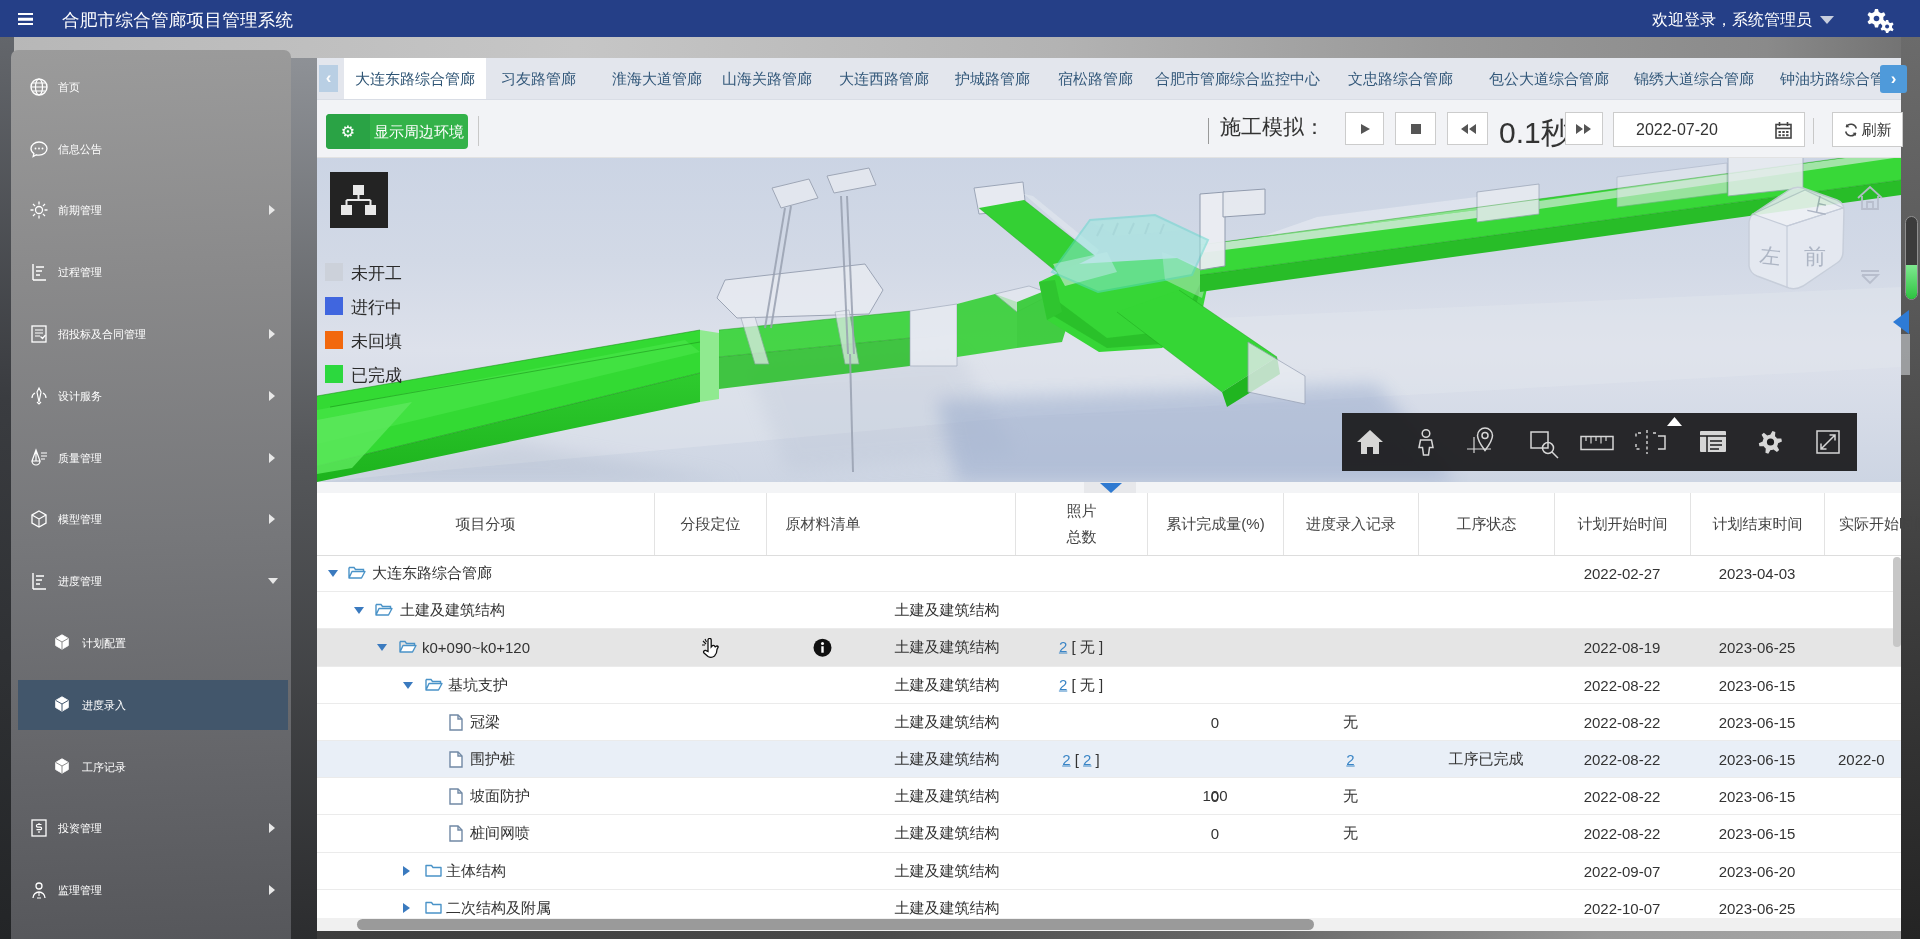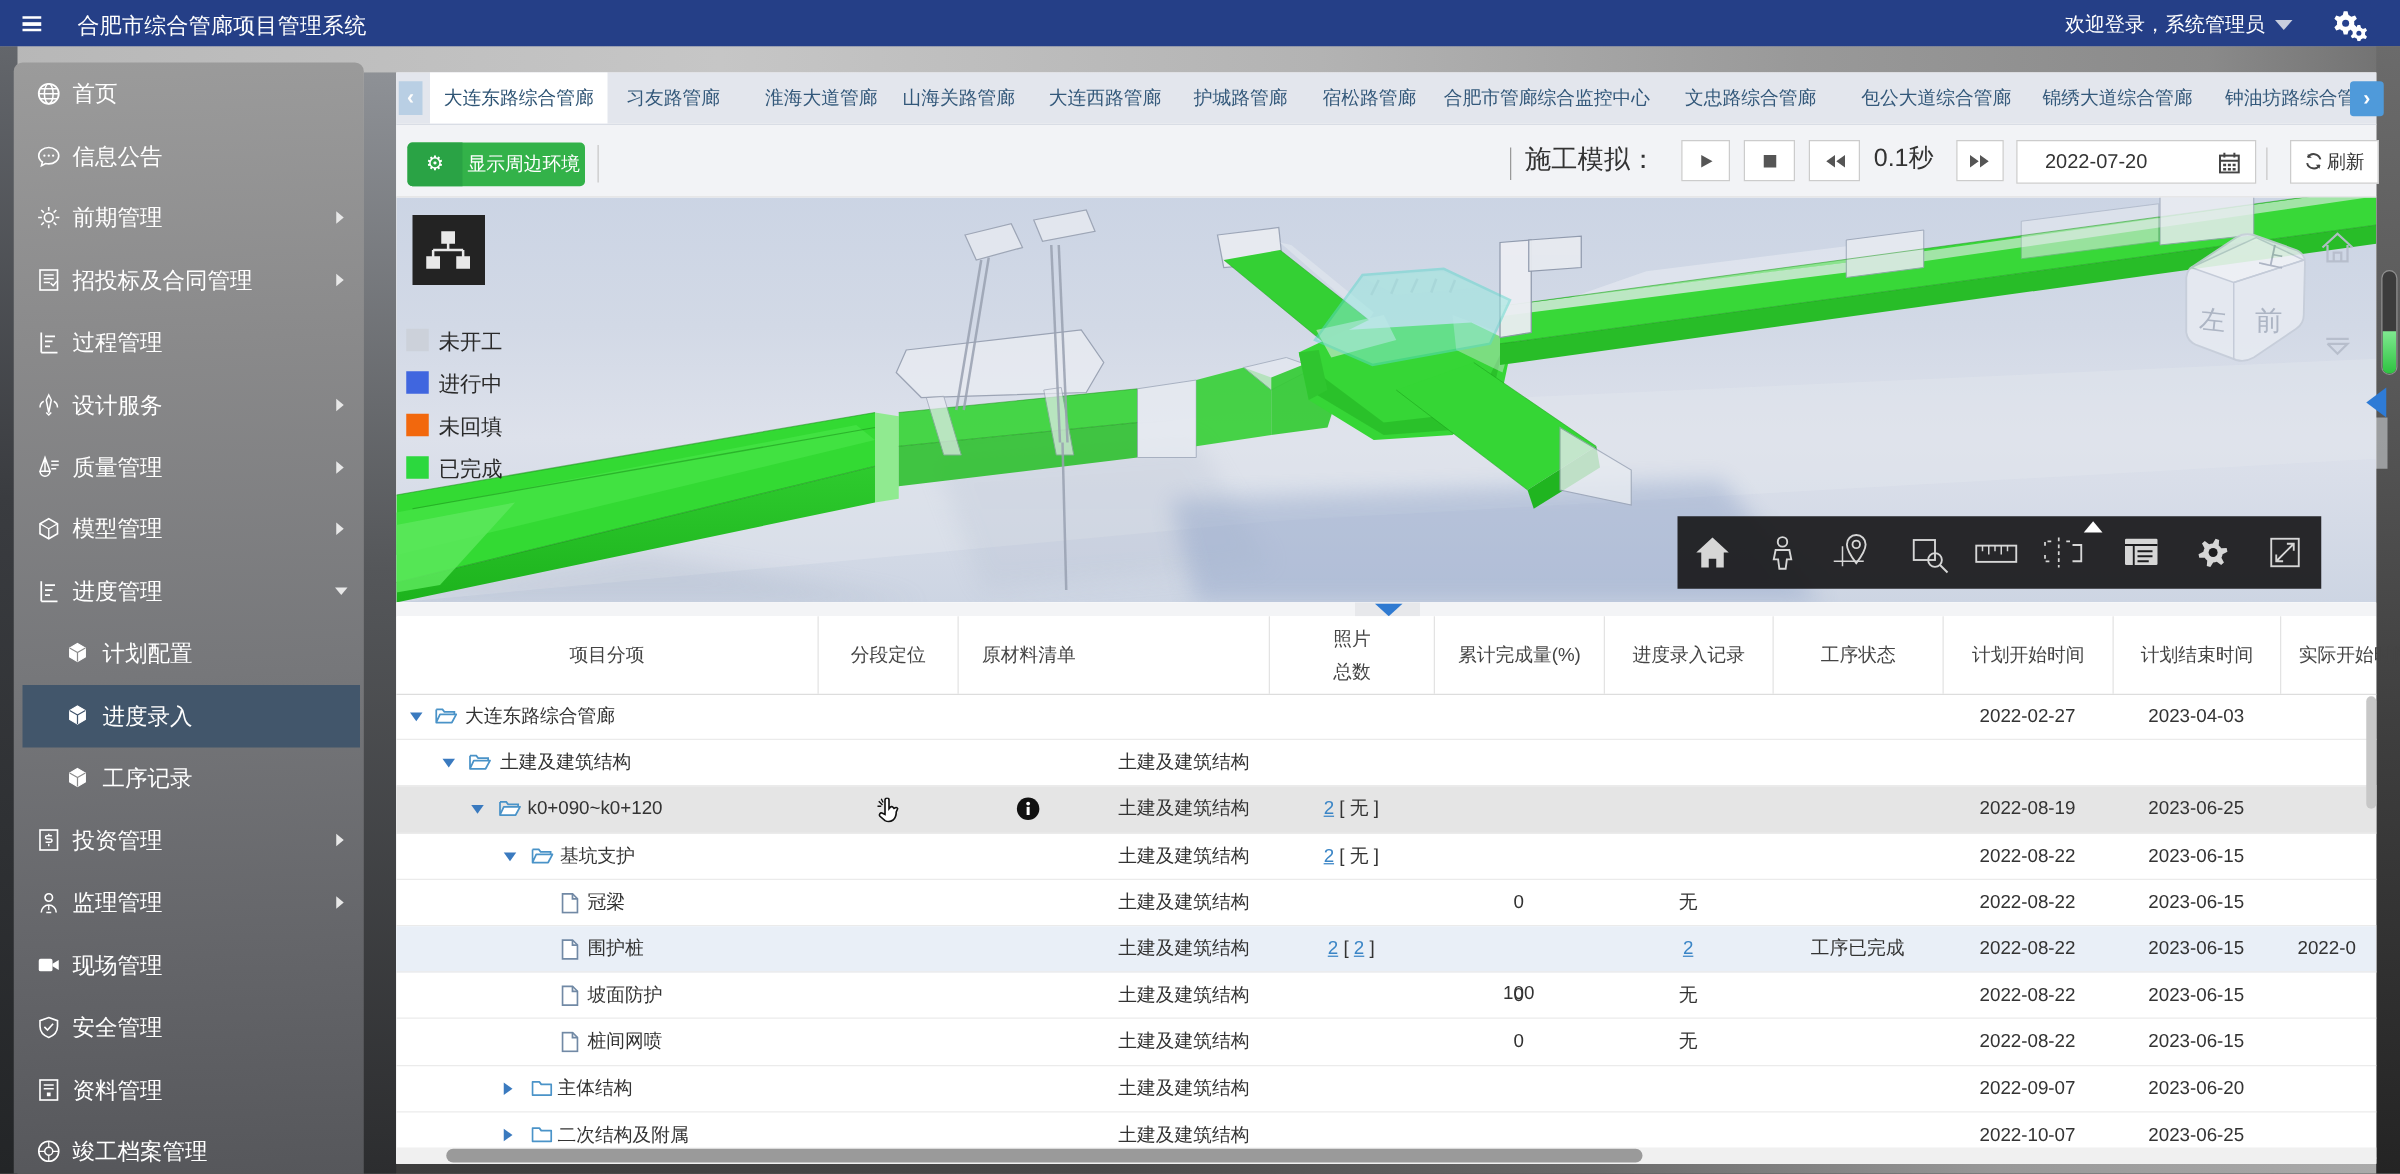--- a/index.html
+++ b/index.html
@@ -15,21 +15,21 @@
 
 #navbar{left:0;top:0;width:1920px;height:37px;background:#253f87;}
 #hamburger{left:18px;top:13px;width:15px;height:12px;border-top:2.5px solid #fff;border-bottom:2.5px solid #fff;}
 #hamburger:after{content:"";position:absolute;left:0;top:50%;transform:translateY(-50%);width:15px;height:2.5px;background:#fff;}
 #title{left:62px;top:8px;color:#fff;font-size:17.5px;letter-spacing:0.3px;}
 #welcome{left:1652px;top:10px;color:#fff;font-size:16px;}
 #caret{left:1820px;top:16px;width:0;height:0;border-left:7px solid transparent;border-right:7px solid transparent;border-top:8px solid #c8cede;}
 #gears{left:1866px;top:8px;color:#fff;font-size:19px;}
 
 #sidebar{left:11px;top:50px;width:280px;height:889px;border-radius:7px 7px 0 0;background:linear-gradient(178deg,#9b9b9b 0%,#8a8a8b 25%,#76777a 55%,#646569 80%,#56575b 100%);}
-.mi{position:relative;height:49.8px;color:#fff;font-size:18px;}
+.mi{position:relative;height:49.8px;color:#fff;font-size:11px;margin-top:12px;}
 .mi .ic{position:absolute;left:18px;top:50%;transform:translateY(-50%);width:20px;height:20px;font-size:18px;line-height:20px;text-align:center;color:#fff;}
 .mi .tx{position:absolute;left:47px;top:50%;transform:translateY(-50%);white-space:nowrap;}
 .mi .ar{position:absolute;right:16px;top:50%;transform:translateY(-50%);width:0;height:0;border-top:5px solid transparent;border-bottom:5px solid transparent;border-left:6px solid #e8e8e8;}
 .mi .ard{position:absolute;right:13px;top:50%;transform:translateY(-50%);width:0;height:0;border-left:5px solid transparent;border-right:5px solid transparent;border-top:6px solid #e8e8e8;}
 .mi.sub .ic{left:41px;}
 .mi.sub .tx{left:71px;}
 .mi.sel{background:none;}.mi.sel:before{content:"";position:absolute;left:7px;right:3px;top:0;bottom:0;background:#42566b;}.mi.sel .ic,.mi.sel .tx{z-index:1;}
 
 #panel{left:317px;top:58px;width:1584px;height:873px;background:#fff;z-index:2;}
 
@@ -39,21 +39,21 @@
 #tableft{position:absolute;left:2px;top:7px;width:19px;height:27px;background:#b9cfe4;color:#fdfdfd;font-size:17px;text-align:center;line-height:26px;font-weight:bold;}
 #tabright{position:absolute;left:1563px;top:7px;width:27px;height:28px;background:#4f9ada;color:#fff;font-size:17px;text-align:center;line-height:27px;font-weight:bold;border-radius:3px;z-index:5;}
 
 #toolbar{position:absolute;left:0;top:41px;width:1584px;height:59px;background:#f2f3f6;border-top:1px solid #d9dde5;border-bottom:1px solid #e2e2e2;}
 #greenbtn{position:absolute;left:9px;top:14px;width:142px;height:35px;background:#33b249;border-radius:4px;color:#fff;}
 #greenbtn .seg{position:absolute;left:0;top:0;width:44px;height:35px;background:#2aa345;border-radius:4px 0 0 4px;text-align:center;line-height:35px;font-size:16px;}
 #greenbtn .lbl{position:absolute;left:44px;top:0;width:98px;height:35px;text-align:center;line-height:35px;font-size:15px;}
 .vsep{position:absolute;background:#c8c8c8;width:1px;}
 #simlabel{position:absolute;left:903px;top:13px;font-size:21px;color:#333;}
 .tbtn{position:absolute;top:12px;height:33px;background:#fff;border:1px solid #ccc;color:#555;text-align:center;}
-#speed{position:absolute;left:1182px;top:13px;font-size:20px;color:#333;}
+#speed{position:absolute;left:1182px;top:13px;font-size:30px;color:#333;}
 #datebox{position:absolute;left:1296px;top:12px;width:192px;height:35px;background:#fff;border:1px solid #ccc;font-size:16px;color:#333;line-height:33px;}
 #refbtn{position:absolute;left:1515px;top:12px;width:71px;height:35px;background:#fff;border:1px solid #ccc;font-size:15px;color:#333;text-align:center;line-height:33px;}
 
 #viewer{position:absolute;left:0;top:100px;width:1584px;height:324px;overflow:hidden;}
 
 #cstrip{position:absolute;left:0;top:424px;width:1584px;height:11px;background:#f3f4f6;}
 
 #tbl{position:absolute;left:0;top:435px;width:1584px;height:438px;background:#fff;font-size:15px;color:#333;padding-left:12px;}
 .hcell{position:absolute;top:0;height:62px;border-left:1px solid #e3e3e3;color:#444;}
 .hcell span{position:absolute;left:0;right:0;text-align:center;}
@@ -105,31 +105,31 @@
     </div>
   <div class="mi">
       <span class="ic"><svg width="20" height="20" viewBox="0 0 20 20">
           <path d="M10 6.5A3.5 3.5 0 1 0 10 13.5 3.5 3.5 0 1 0 10 6.5zM10 1.5v3M10 15.5v3M1.5 10h3M15.5 10h3M4 4l2.1 2.1M13.9 13.9L16 16M16 4l-2.1 2.1M6.1 13.9L4 16" fill="none" stroke="#fff" stroke-width="1.3"></path>
         </svg></span>
       <span class="tx">前期管理</span>
       <span class="ar"></span>
     </div>
   <div class="mi">
       <span class="ic"><svg width="20" height="20" viewBox="0 0 20 20">
+          <path d="M4 2v16M4 18h13M7 5h8M7 9h6M7 13h4" fill="none" stroke="#fff" stroke-width="1.4"></path>
+        </svg></span>
+      <span class="tx">过程管理</span>
+    </div>
+  <div class="mi">
+      <span class="ic"><svg width="20" height="20" viewBox="0 0 20 20">
           <rect x="3" y="2" width="14" height="16" fill="none" stroke="#fff" stroke-width="1.3"></rect>
           <path d="M6 6h8M6 9h8M6 12h5M11.5 12.5l2 2 3-3.5" fill="none" stroke="#fff" stroke-width="1.2"></path>
         </svg></span>
       <span class="tx">招投标及合同管理</span>
       <span class="ar"></span>
-    </div>
-  <div class="mi">
-      <span class="ic"><svg width="20" height="20" viewBox="0 0 20 20">
-          <path d="M4 2v16M4 18h13M7 5h8M7 9h6M7 13h4" fill="none" stroke="#fff" stroke-width="1.4"></path>
-        </svg></span>
-      <span class="tx">过程管理</span>
     </div>
   <div class="mi">
       <span class="ic"><svg width="20" height="20" viewBox="0 0 20 20">
           <path d="M10 2l2 4-2 10-2-10zM8 16l2 2 2-2M6 7C4 8 3 10 3 12m11-5c2 1 3 3 3 5" fill="none" stroke="#fff" stroke-width="1.2"></path>
         </svg></span>
       <span class="tx">设计服务</span>
       <span class="ar"></span>
     </div>
   <div class="mi">
       <span class="ic"><svg width="20" height="20" viewBox="0 0 20 20">

